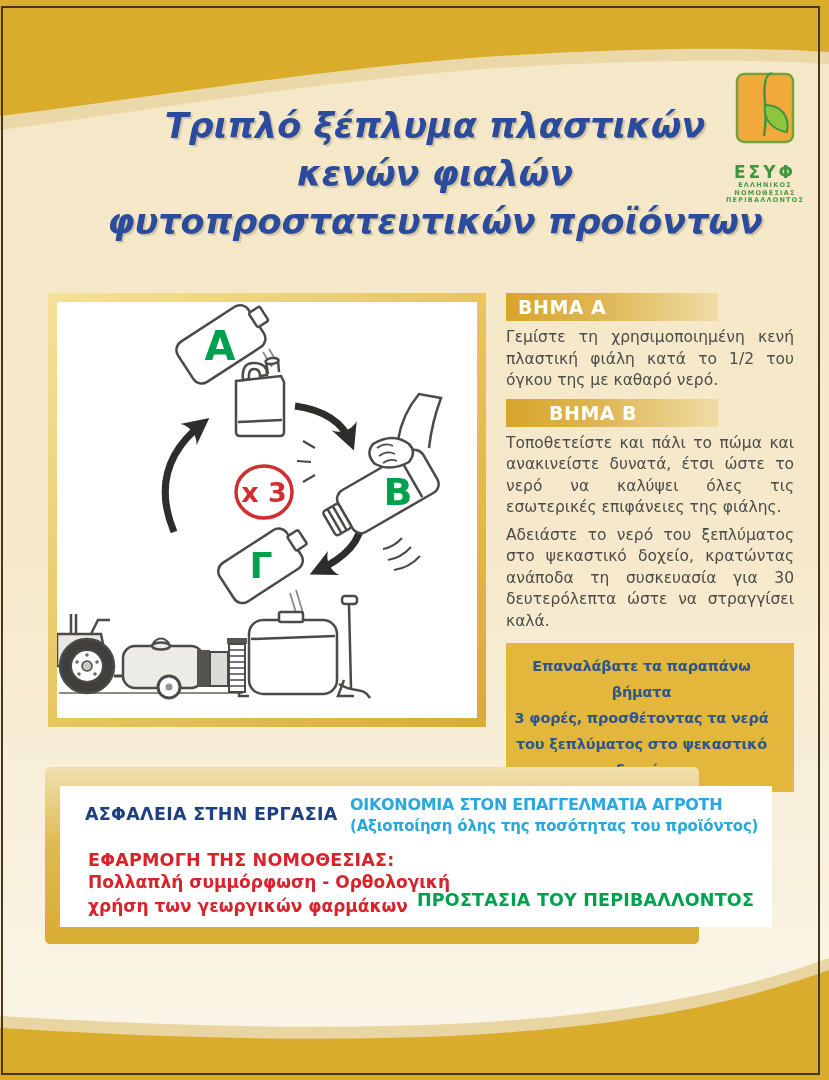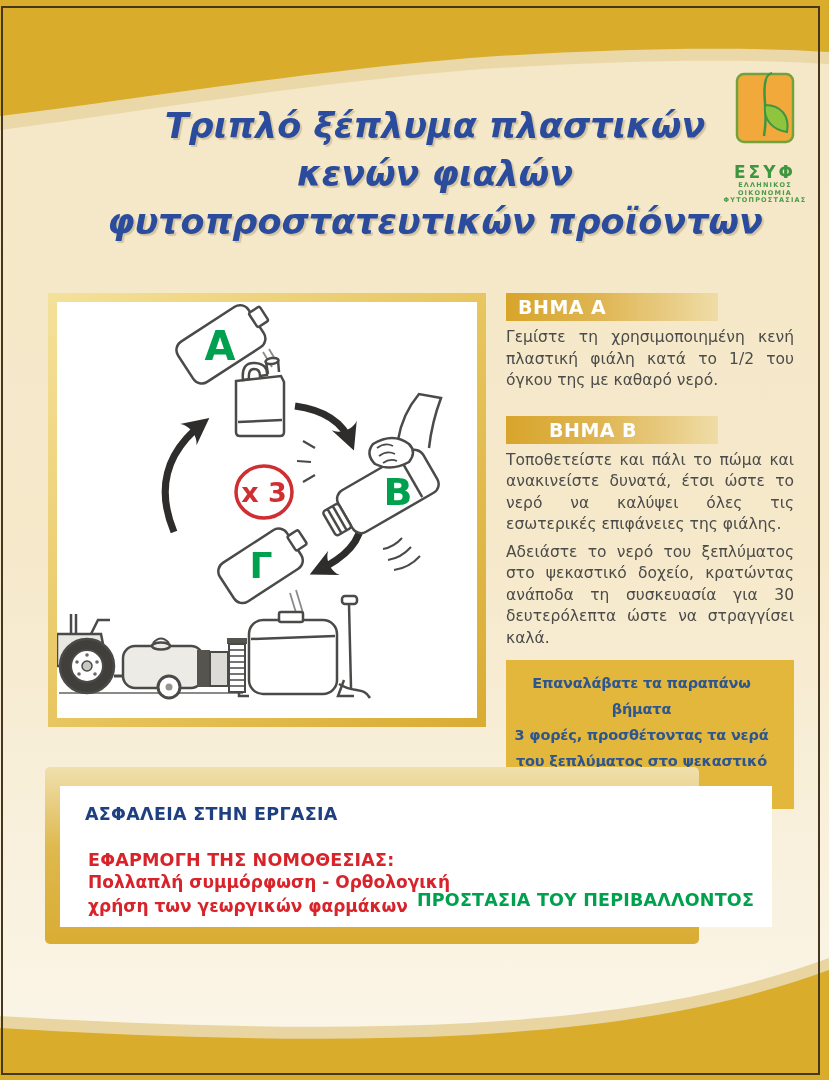--- a/index.html
+++ b/index.html
@@ -30,21 +30,21 @@
   .step-bar{
     height:28px;box-sizing:border-box;width:212px;
     background:linear-gradient(90deg,#D8A52B 0%,#DFB654 45%,#EFDCA6 100%);
     color:#ffffff;font-weight:bold;font-size:19px;line-height:28px;
     padding-left:12px;letter-spacing:.5px;
   }
   .step-text{
     margin-top:6px;font-size:15.5px;line-height:21.5px;color:#4B4B49;
     text-align:justify;width:288px;
   }
-  .mt-b{margin-top:24px;padding-left:43px;}
+  .mt-b{margin-top:7px;padding-left:43px;}
   .mt-c{margin-top:9px;}
   .note{
     margin-top:11px;width:288px;box-sizing:border-box;background:#E2B73C;
     padding:10px 18px 9px 1px;text-align:center;color:#2D5590;font-weight:bold;
     font-size:14.5px;line-height:26px;letter-spacing:-0.2px;
   }
   .benefits{
     position:absolute;left:45px;top:767px;width:654px;height:177px;z-index:5;
     background:linear-gradient(180deg,#F0E0AE 0%,#DFB94F 45%,#D9AC33 100%);
     border-radius:5px;
@@ -85,22 +85,22 @@
   <div class="logo">
     <svg width="60" height="72" viewBox="0 0 60 72">
       <rect x="2" y="2" width="56" height="68" rx="7" fill="#F2A93B" stroke="#73A23C" stroke-width="2.5"></rect>
       <path d="M31,7 C26,24 34,34 29,64" fill="none" stroke="#3E9640" stroke-width="2.5"></path>
       <path d="M31,7 C32,4 34,2 37,1" fill="none" stroke="#3E9640" stroke-width="2"></path>
       <path d="M30,33 C46,33 55,44 52,60 C38,58 28,48 30,33 Z" fill="#8FC43F" stroke="#3E9640" stroke-width="2"></path>
     </svg>
     <div class="logo-acronym">ΕΣΥΦ</div>
     <div class="logo-org">
       <div>ΕΛΛΗΝΙΚΟΣ</div>
-      <div>ΟΙΚΟΝΟΜΙΑ</div>
-      <div>ΦΥΤΟΠΡΟΣΤΑΣΙΑΣ</div>
+      <div>ΝΟΜΟΘΕΣΙΑΣ</div>
+      <div>ΠΕΡΙΒΑΛΛΟΝΤΟΣ</div>
     </div>
   </div>
 
   <div class="illu">
     <div class="illu-inner">
       <svg width="420" height="416" viewBox="0 0 420 416">
         <defs>
           <marker id="ah" viewBox="0 0 12 12" refX="8" refY="6" markerWidth="4.6" markerHeight="4.6" orient="auto">
             <path d="M1,1 L11,6 L1,11 C3.5,8.5 3.5,3.5 1,1 Z" fill="#2e2d2b"></path>
           </marker>
@@ -213,20 +213,24 @@
     <div class="note">
       <div>Επαναλάβατε τα παραπάνω βήματα</div>
       <div>3 φορές, προσθέτοντας τα νερά</div>
       <div>του ξεπλύματος στο ψεκαστικό δοχείο</div>
     </div>
   </div>
 
   <div class="benefits">
     <div class="benefits-inner">
       <div class="b-safety">ΑΣΦΑΛΕΙΑ ΣΤΗΝ ΕΡΓΑΣΙΑ</div>
+      <div class="b-economy">
+        <div class="b-economy-title">ΟΙΚΟΝΟΜΙΑ ΣΤΟΝ ΕΠΑΓΓΕΛΜΑΤΙΑ ΑΓΡΟΤΗ</div>
+        <div class="b-economy-sub">(Αξιοποίηση όλης της ποσότητας του προϊόντος)</div>
+      </div>
       <div class="b-law">
         <div class="b-law-title">ΕΦΑΡΜΟΓΗ ΤΗΣ ΝΟΜΟΘΕΣΙΑΣ:</div>
         <div class="b-law-line">Πολλαπλή συμμόρφωση - Ορθολογική</div>
         <div class="b-law-line">χρήση των γεωργικών φαρμάκων</div>
       </div>
       <div class="b-env">ΠΡΟΣΤΑΣΙΑ ΤΟΥ ΠΕΡΙΒΑΛΛΟΝΤΟΣ</div>
     </div>
   </div>
 
 </div>

